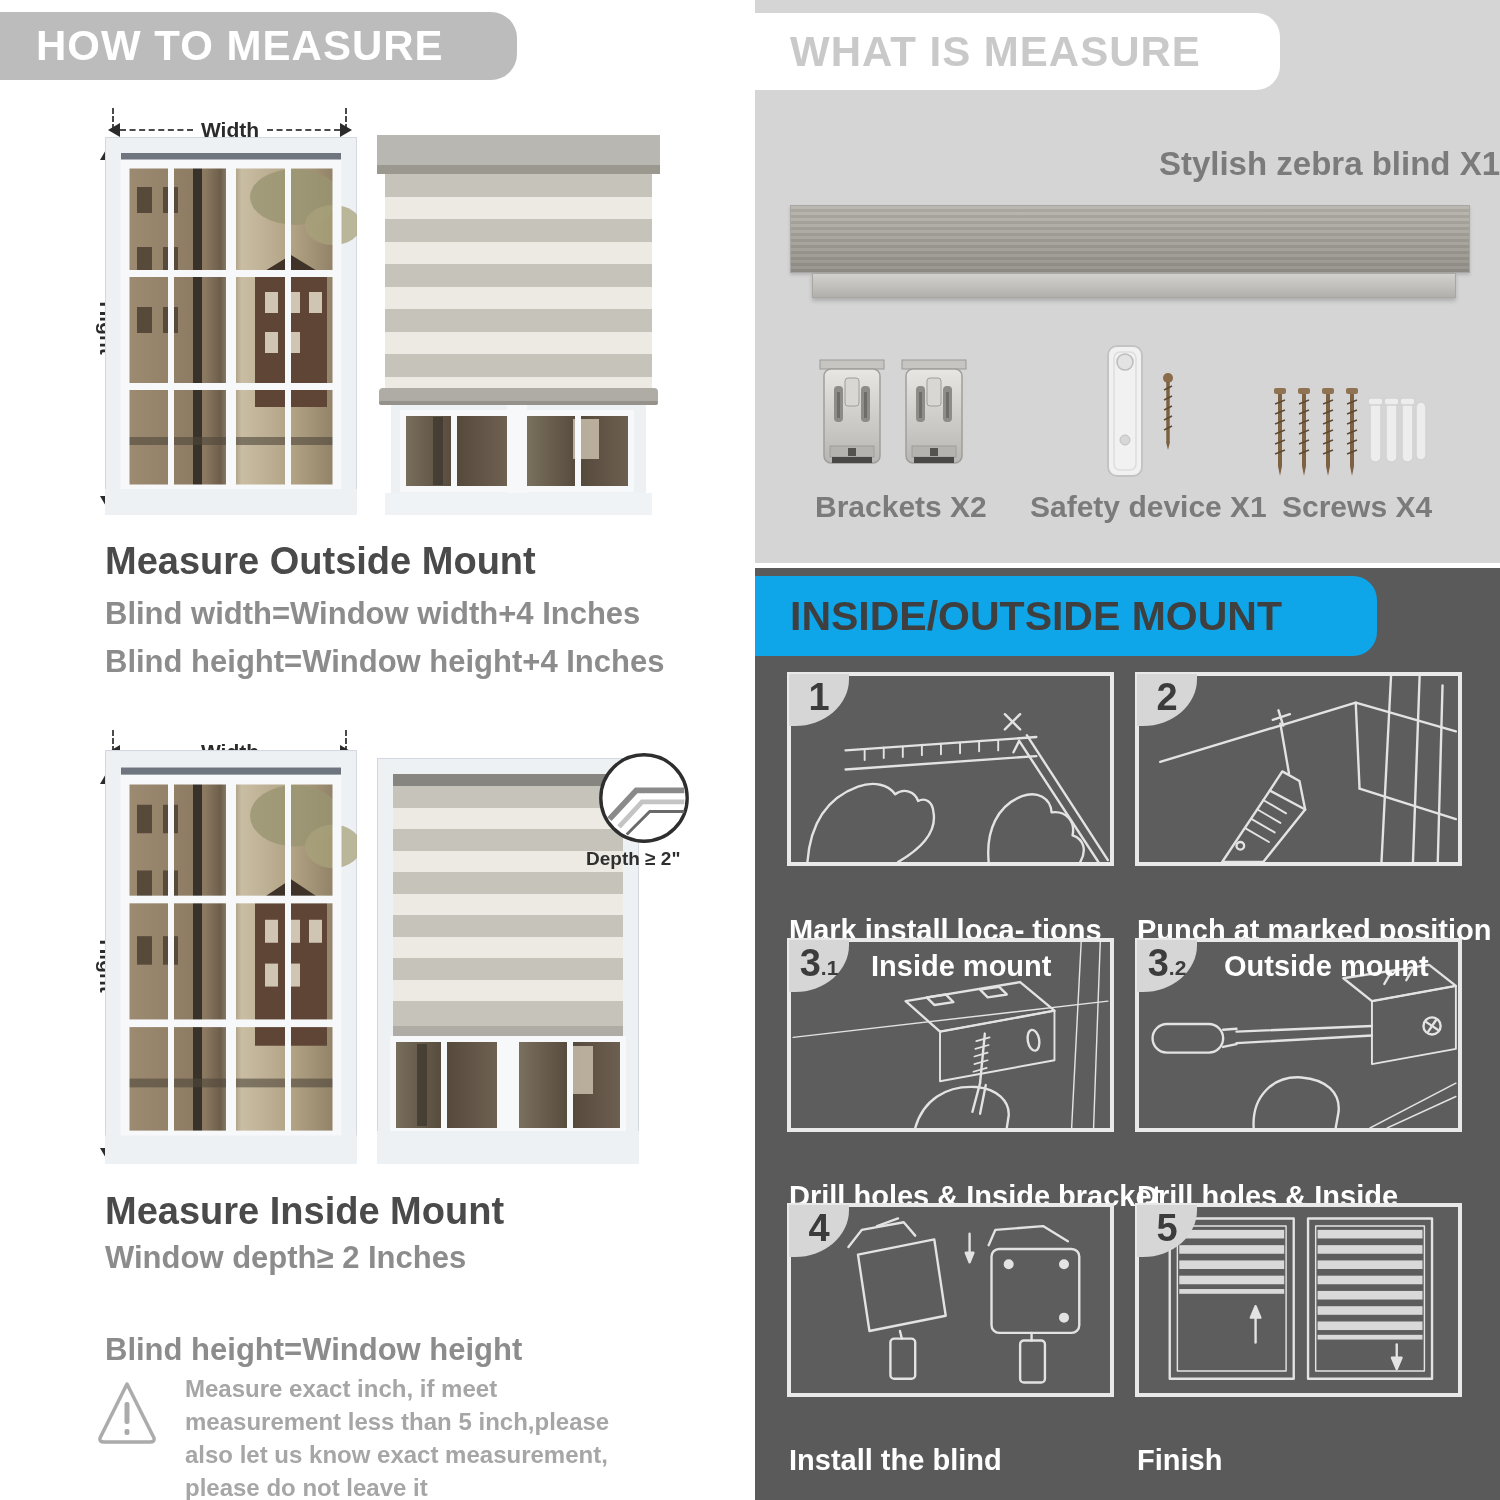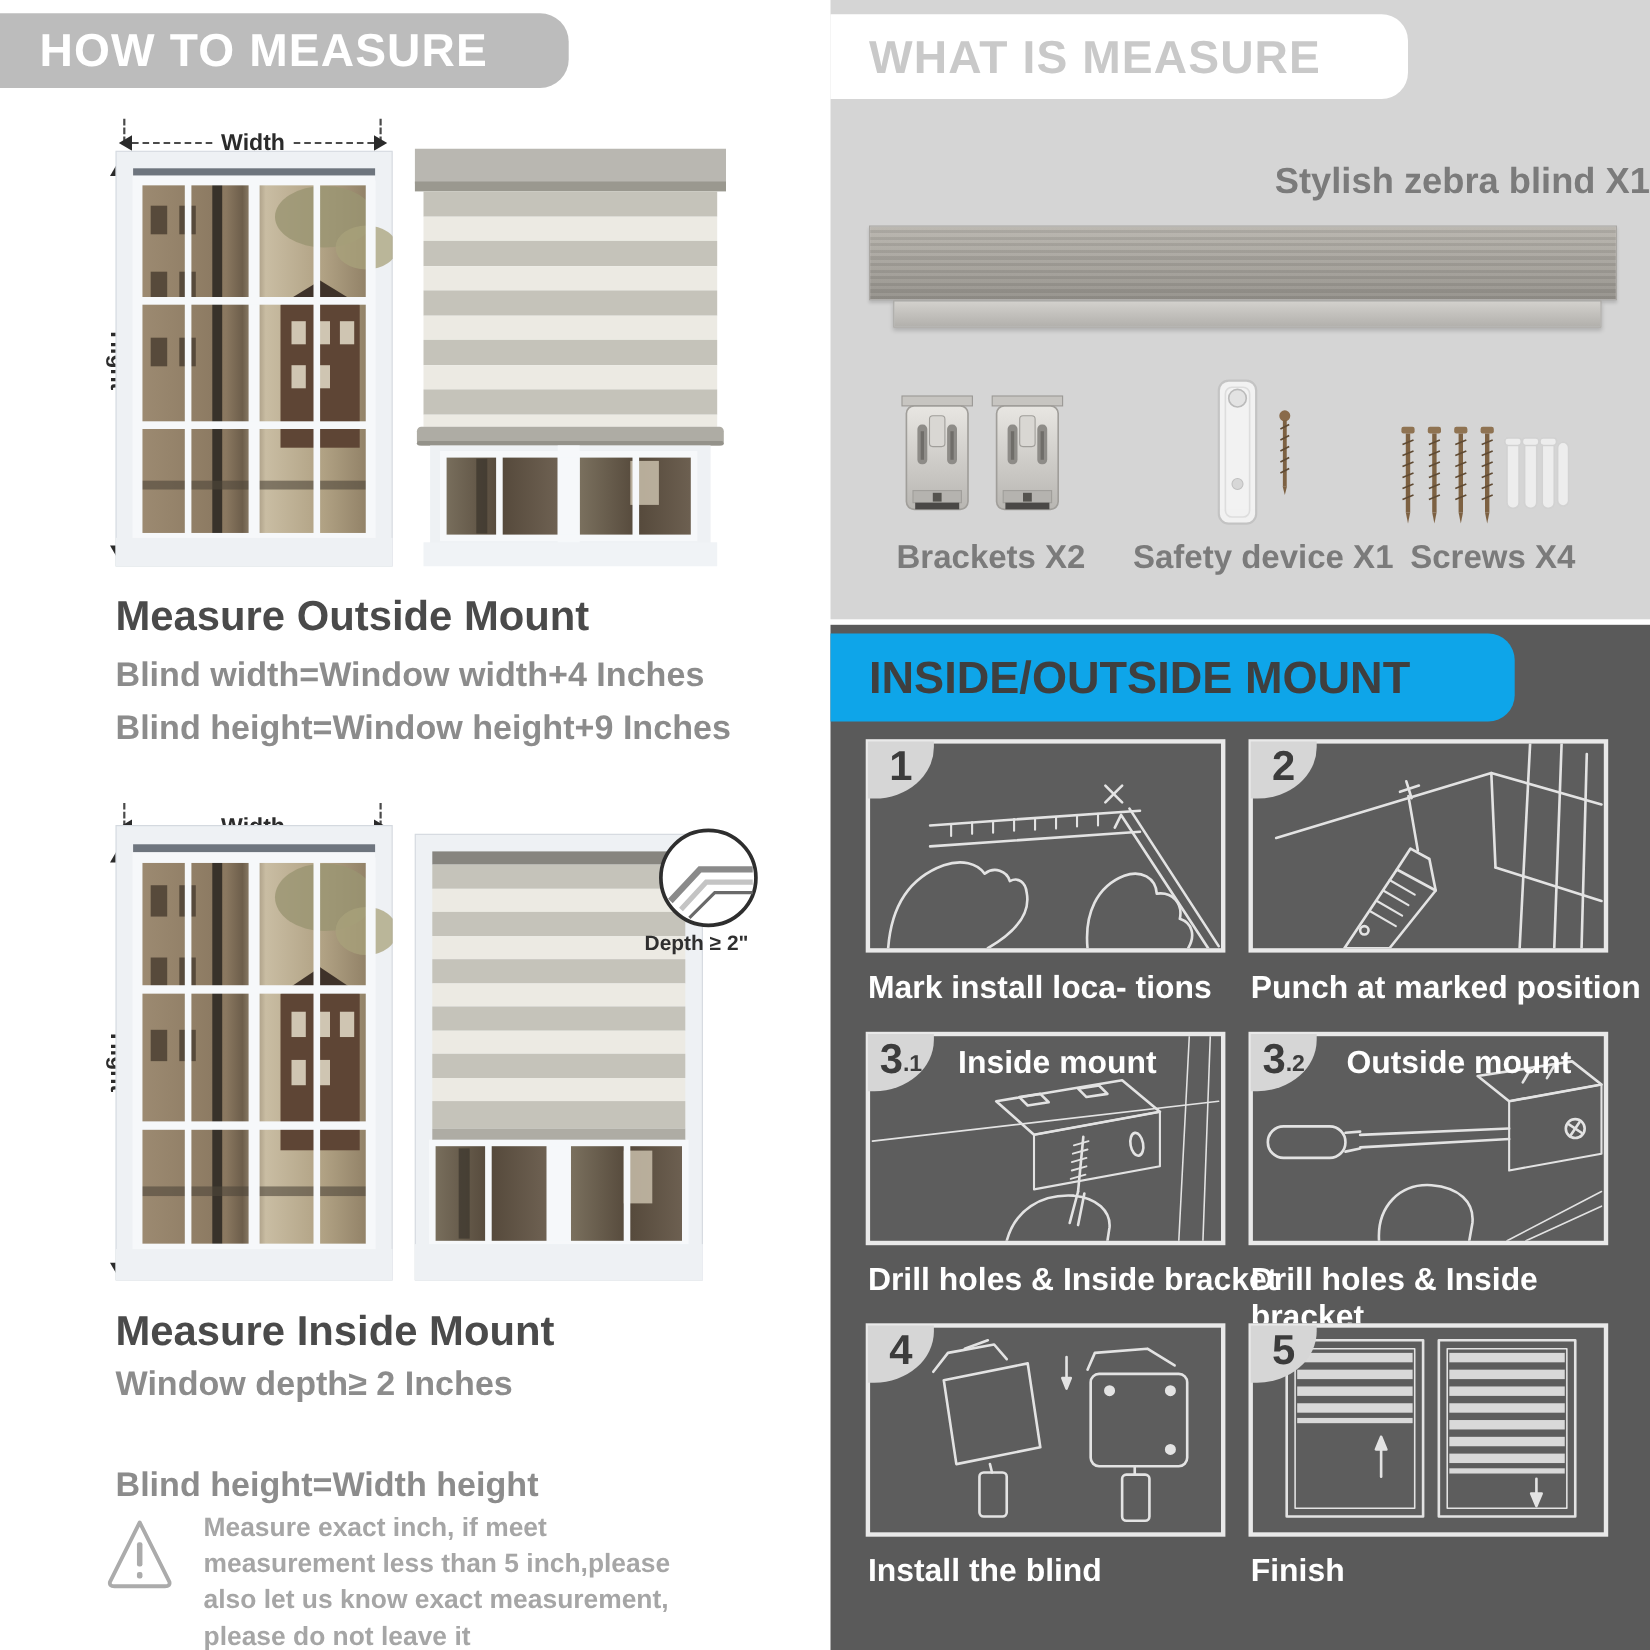--- a/index.html
+++ b/index.html
@@ -48,21 +48,21 @@
   .pill-mount { left:755px; top:576px; width:622px; height:80px; background:#0ea5e9;
     border-radius:0 24px 24px 0; display:flex; align-items:center; padding-left:35px;
     color:#3f3f3f; font-size:41px; }
   .cell { background:#5d5d5d; border:4px solid #e9e9e9; }
   .badge { left:-2px; top:-2px; width:60px; height:52px; background:#d6d6d6;
     border-radius:0 0 90% 0; display:flex; align-items:flex-start; justify-content:center;
     color:#3c3c3c; padding-top:2px; }
   .badge .num { font-size:38px; }
   .badge .sub { font-size:21px; margin-top:14px; }
   .step-label { color:#fff; font-size:29px; }
-  .caption { color:#fff; font-size:29px; }
+  .caption { color:#fff; font-size:29px;margin-top:32px; }
   svg { display:block; }
 </style>
 </head>
 <body>
 
 <div class="page">
 
   <div class="abs banner">
     <span>HOW TO MEASURE</span>
   </div>
@@ -168,21 +168,21 @@
     <rect x="8" y="358" width="267" height="22" fill="#f0f3f6"></rect>
   </svg>
 
   <div class="abs sec-title" style="left:105px;top:540px">
     <span>Measure Outside Mount</span>
   </div>
   <div class="abs sec-line" style="left:105px;top:596px">
     <span>Blind width=Window width+4 Inches</span>
   </div>
   <div class="abs sec-line" style="left:105px;top:644px">
-    <span>Blind height=Window height+9 Inches</span>
+    <span>Blind height=Window height+4 Inches</span>
   </div>
 
   <div class="abs end-tick" style="left:112px;top:730px"></div>
   <div class="abs end-tick" style="left:345px;top:730px"></div>
   <div class="abs h-measure" style="left:108px;top:740px;width:244px">
     <span class="arr left"></span>
     <span class="h-dash"></span>
     <span class="lbl">Width</span>
     <span class="h-dash"></span>
     <span class="arr right"></span>
@@ -289,21 +289,21 @@
     <span>Depth ≥ 2"</span>
   </div>
 
   <div class="abs sec-title" style="left:105px;top:1190px">
     <span>Measure Inside Mount</span>
   </div>
   <div class="abs sec-line" style="left:105px;top:1240px">
     <span>Window depth≥ 2 Inches</span>
   </div>
   <div class="abs sec-line" style="left:105px;top:1332px">
-    <span>Blind height=Width height</span>
+    <span>Blind height=Window height</span>
   </div>
 
   <svg class="abs" style="left:96px;top:1378px" width="62" height="68" viewBox="0 0 62 68">
     <path d="M31,6 L58,60 Q59,64 54,64 L8,64 Q3,64 4,60 Z" fill="none" stroke="#ababab" stroke-width="3.5" stroke-linejoin="round"></path>
     <rect x="28.5" y="24" width="5" height="22" rx="2" fill="#ababab"></rect>
     <rect x="28.5" y="51" width="5" height="6" rx="2" fill="#ababab"></rect>
   </svg>
   <div class="abs warn-text" style="left:185px;top:1372px">
     <span>Measure exact inch, if meet measurement less than 5 inch,please also let us know exact measurement, please do not leave it</span>
   </div>

